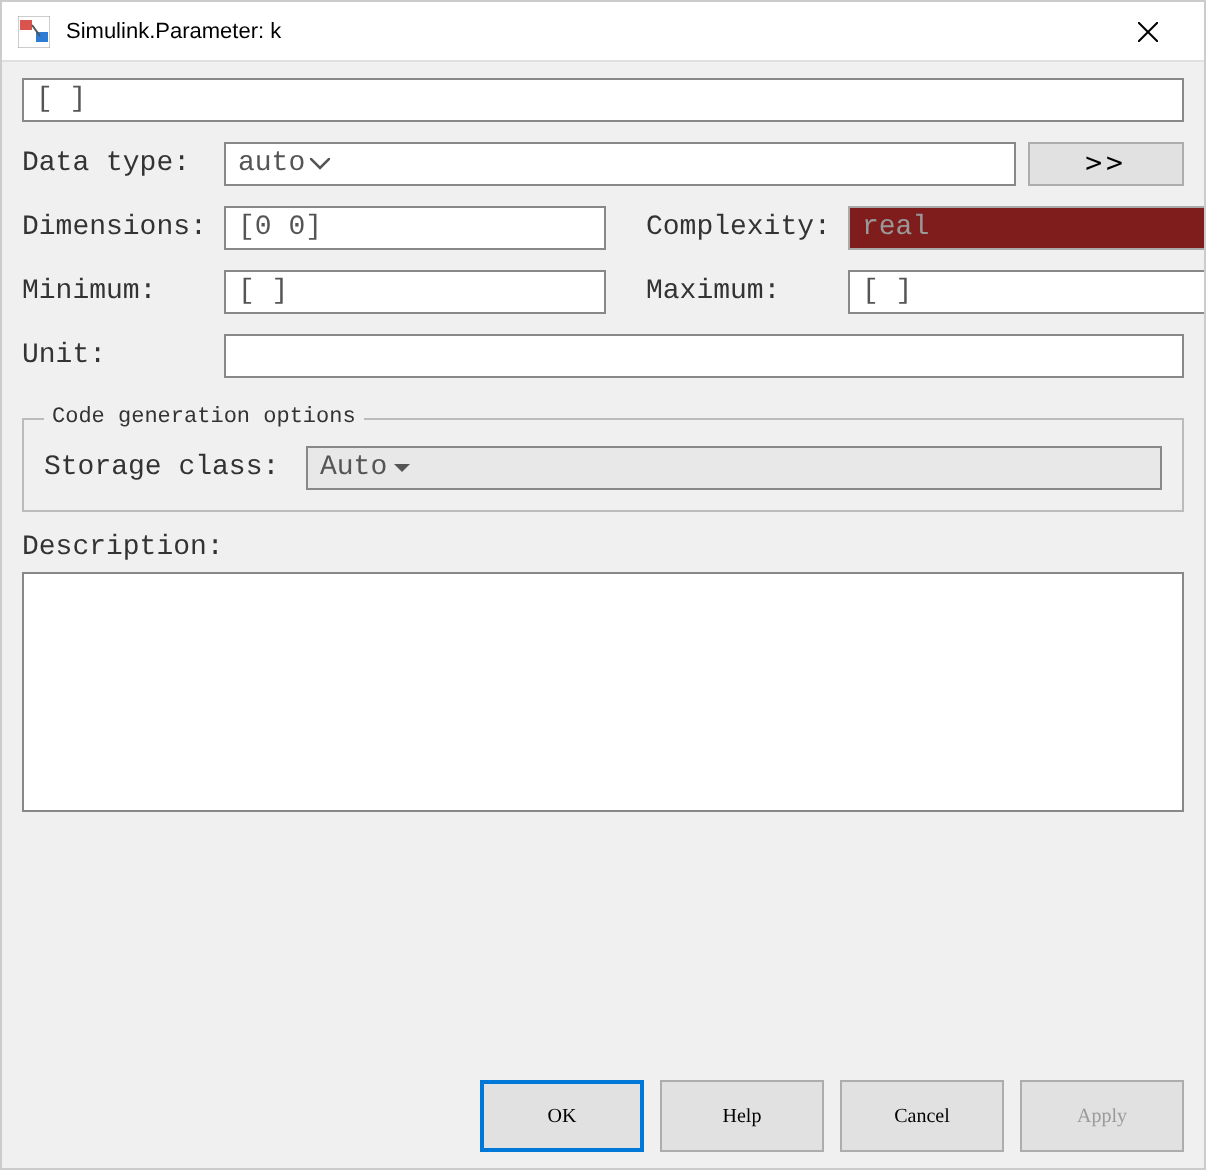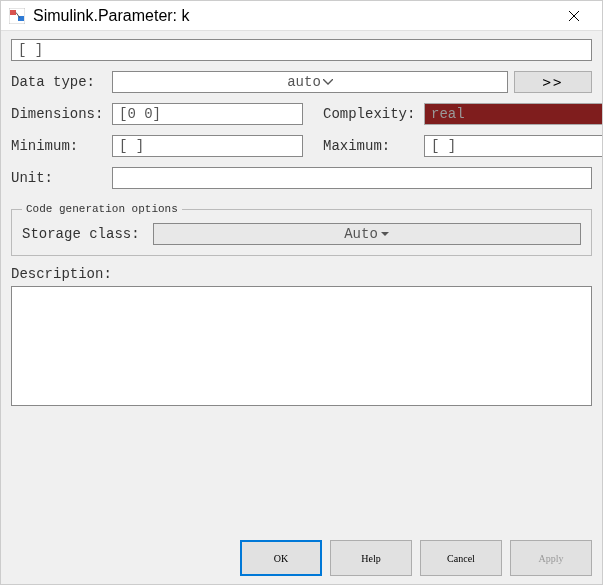--- a/index.html
+++ b/index.html
@@ -23,21 +23,21 @@
     background: #fff;
   }
   .titlebar .app-icon {
     width: 16px;
     height: 16px;
     margin-right: 8px;
     flex-shrink: 0;
   }
   .titlebar .title {
     flex: 1;
-    font-size: 16px;
+    font-size: 11px;
     color: #000;
   }
   .titlebar .close {
     width: 40px;
     height: 28px;
     display: flex;
     align-items: center;
     justify-content: center;
     cursor: pointer;
   }
@@ -78,21 +78,21 @@
   }
   input[type="text"]:disabled {
     background: #7f1d1d;
     color: #999;
     border-color: #aaa;
   }
   .flex1 { flex: 1; }
   .select-like {
     display: flex;
     align-items: center;
-    justify-content: center;
+    justify-content: flex-start;
     padding-right: 4px;
     background: #fff;
   }
   .select-like.gray {
     background: #e8e8e8;
   }
   .chevron {
     width: 14px;
     height: 14px;
     display: flex;

